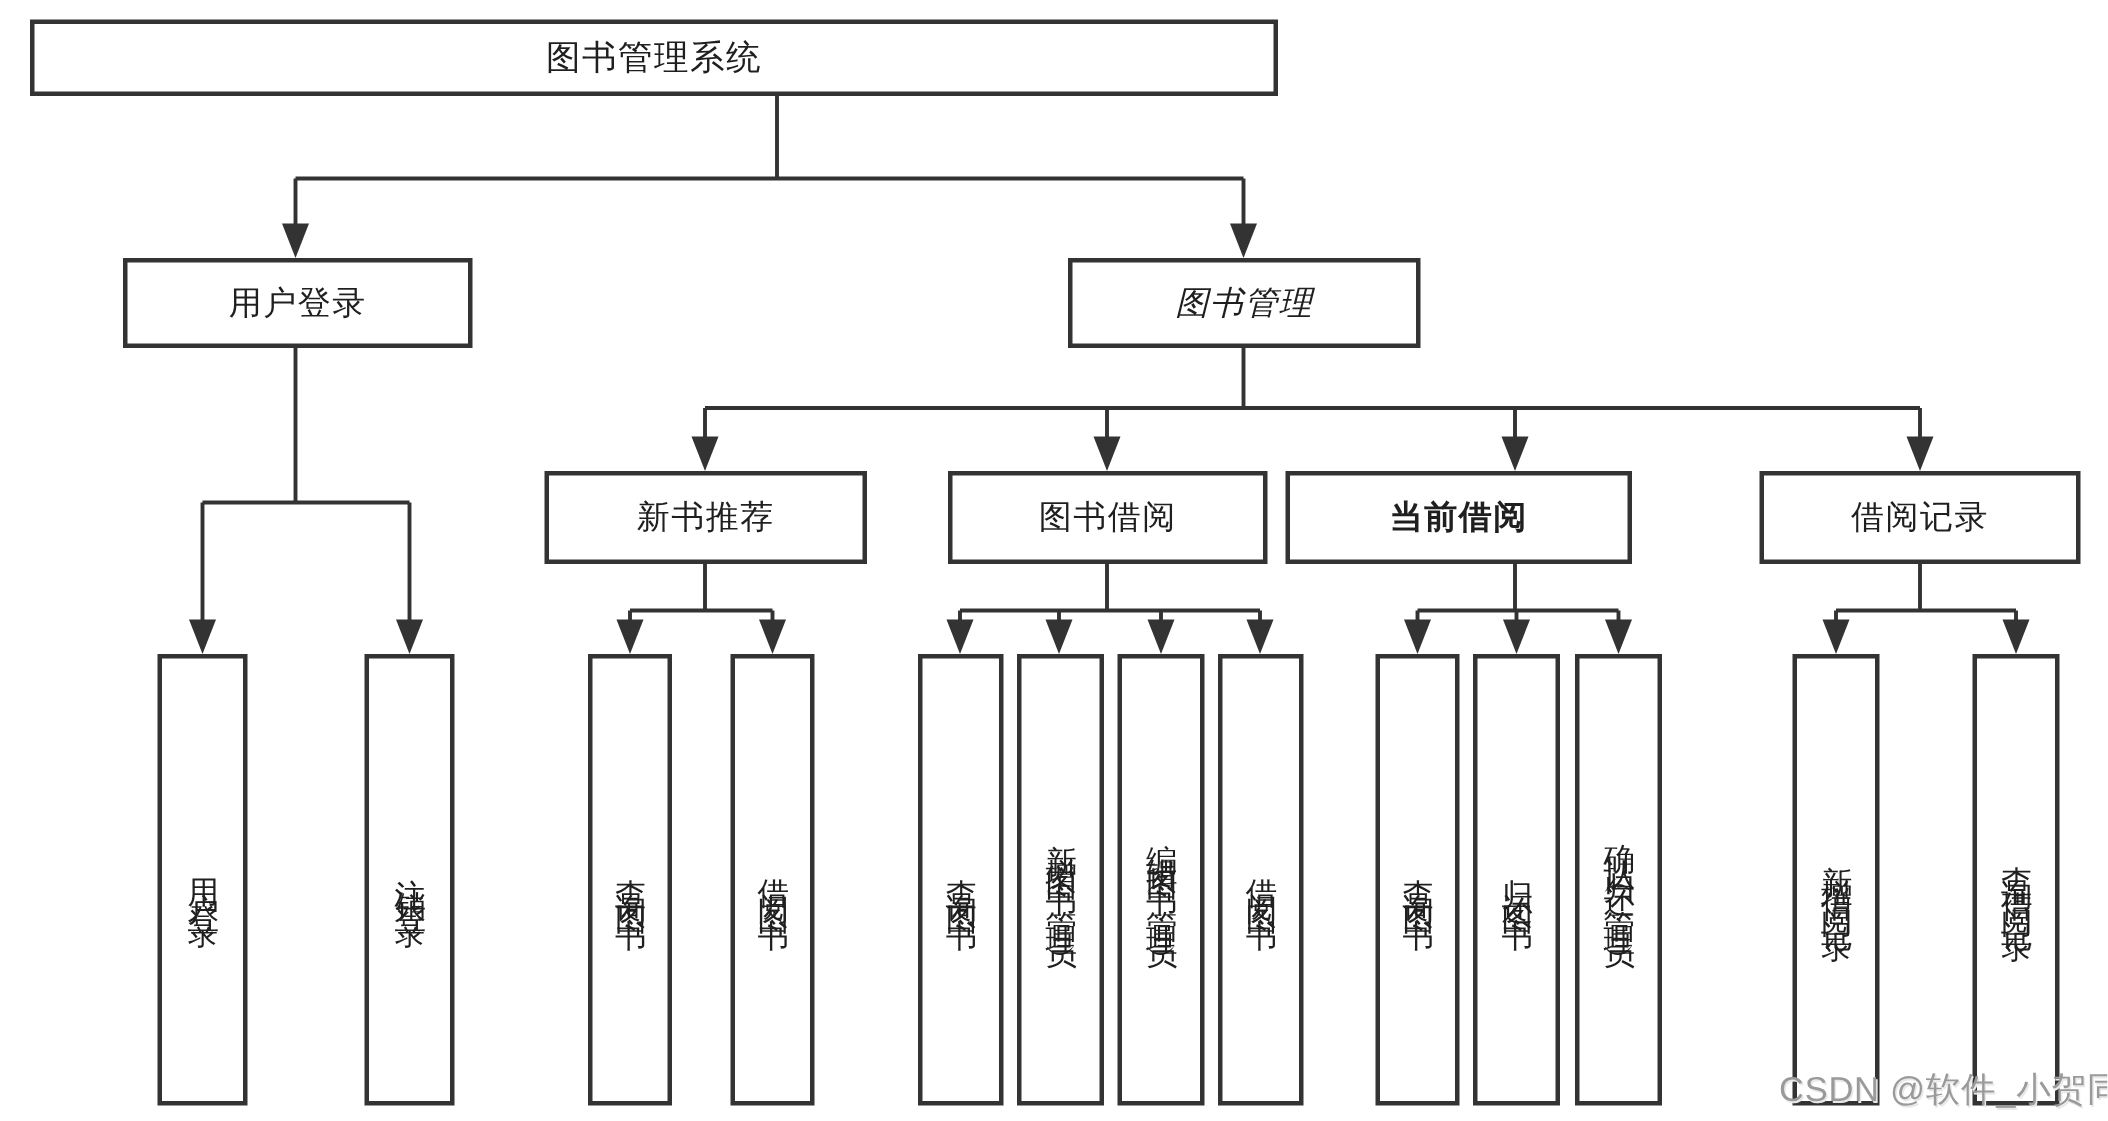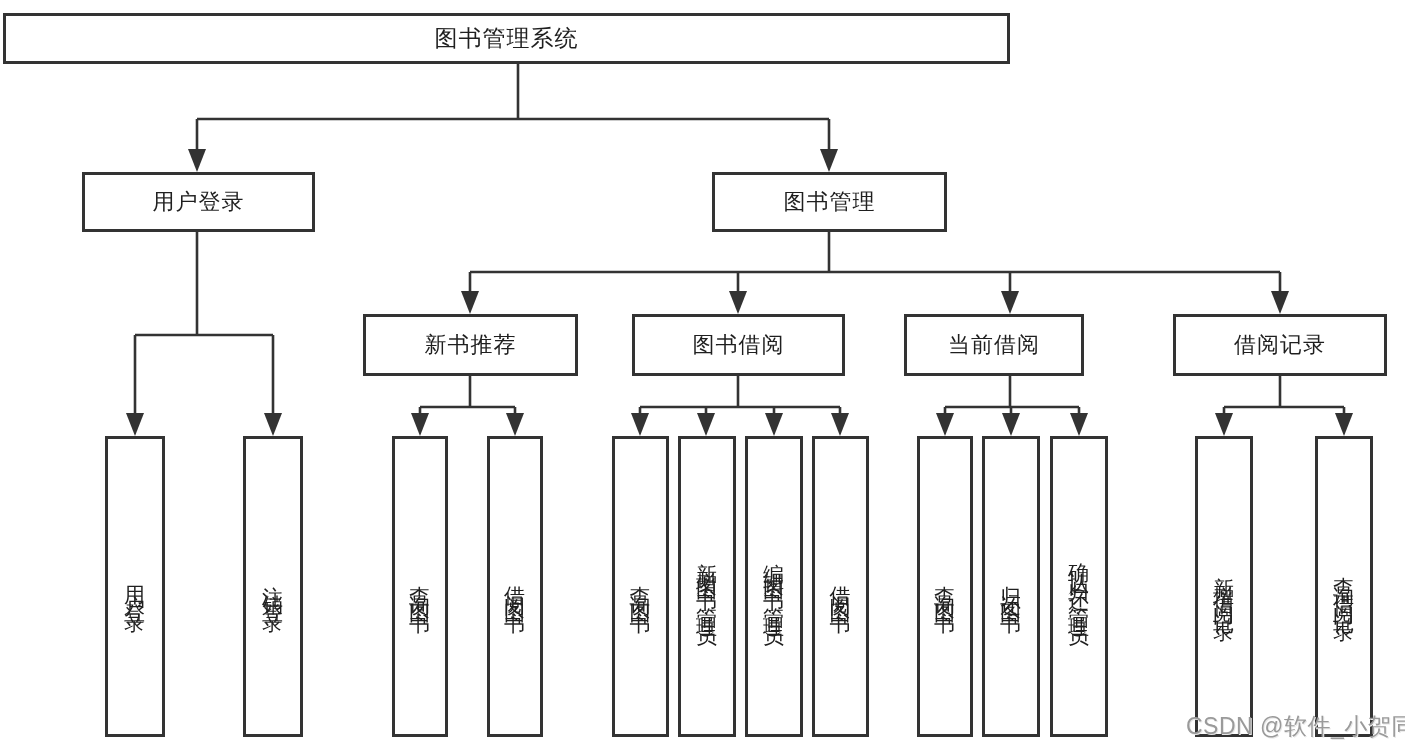--- a/index.html
+++ b/index.html
@@ -126,38 +126,38 @@
       <polygon points="765,413 783,413 774,436"></polygon>
       <polygon points="831,413 849,413 840,436"></polygon>
       <polygon points="936,413 954,413 945,436"></polygon>
       <polygon points="1002,413 1020,413 1011,436"></polygon>
       <polygon points="1070,413 1088,413 1079,436"></polygon>
       <polygon points="1215,413 1233,413 1224,436"></polygon>
       <polygon points="1335,413 1353,413 1344,436"></polygon>
     </g>
   </svg>
 
-  <div class="node hbox root" style="left:3px; top:13px; width:1007px; height:51px;">
+  <div class="node hbox root" style="left:20px; top:13px; width:832px; height:51px;">
     <span>图书管理系统</span>
   </div>
 
   <div class="node hbox" style="left:82px; top:172px; width:233px; height:60px;">
     <span>用户登录</span>
   </div>
-  <div class="node hbox" style="left:712px; top:172px; width:235px; height:60px;">
+  <div class="node hbox" style="left:712px; top:172px; width:235px; height:60px;font-style:italic;">
     <span>图书管理</span>
   </div>
 
   <div class="node hbox" style="left:632px; top:314px; width:213px; height:62px;">
     <span>图书借阅</span>
   </div>
   <div class="node hbox" style="left:363px; top:314px; width:215px; height:62px;">
     <span>新书推荐</span>
   </div>
-  <div class="node hbox" style="left:904px; top:314px; width:180px; height:62px;">
+  <div class="node hbox" style="left:857px; top:314px; width:231px; height:62px;font-weight:bold;">
     <span>当前借阅</span>
   </div>
   <div class="node hbox" style="left:1173px; top:314px; width:214px; height:62px;">
     <span>借阅记录</span>
   </div>
 
   <div class="node vbox" style="left:105px; top:436px; width:60px; height:301px;">
     <span>用户登录</span>
   </div>
   <div class="node vbox" style="left:243px; top:436px; width:60px; height:301px;">

